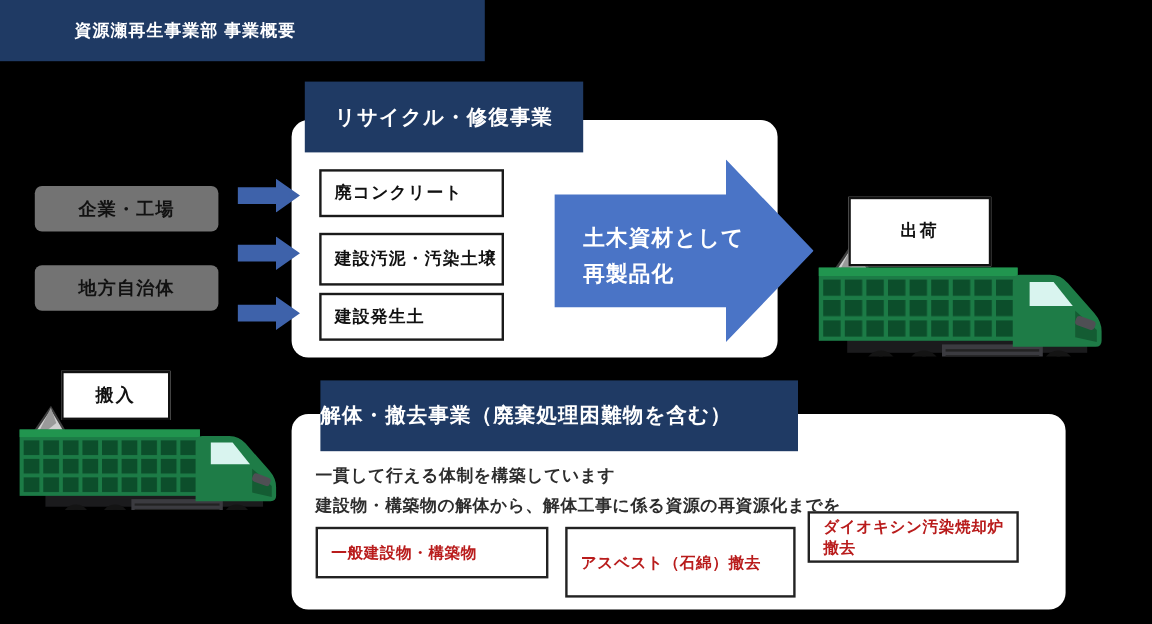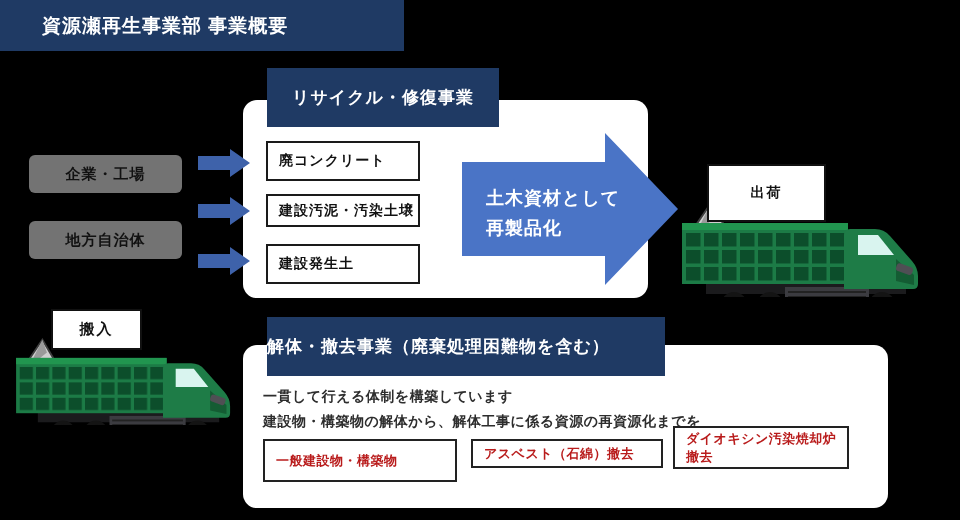--- a/index.html
+++ b/index.html
@@ -10,42 +10,42 @@
   .panel{background:#fff;border-radius:14px;}
   .whitebox{background:#737373;border-radius:6px;display:flex;align-items:center;justify-content:center;
             color:#111;font-weight:bold;font-size:15px;letter-spacing:1px;}
   .matbox{background:#fff;border:2px solid #1a1a1a;display:flex;align-items:center;
           color:#111;font-weight:bold;font-size:14px;letter-spacing:1px;padding-left:11px;box-sizing:border-box;}
   .itembox{background:#fff;border:2px solid #222;display:flex;align-items:center;
            color:#b91c1c;font-weight:bold;font-size:13px;letter-spacing:0.5px;padding-left:11px;box-sizing:border-box;}
   .trucklabel{background:#fff;border:2px solid #111;display:flex;align-items:center;justify-content:center;
               color:#111;font-weight:bold;letter-spacing:2px;box-sizing:border-box;z-index:5;}
   #title-box{left:0;top:0;width:404px;height:51px;display:flex;align-items:center;}
-  #title-box span{padding-left:42px;font-size:19px;}
-  #recycle-header{left:267px;top:68px;width:232px;height:59px;display:flex;align-items:center;justify-content:center;font-size:17px;z-index:3;}
+  #title-box span{padding-left:62px;font-size:14px;}
+  #recycle-header{left:254px;top:68px;width:232px;height:59px;display:flex;align-items:center;justify-content:center;font-size:17px;z-index:3;}
   #demolition-header{left:267px;top:317px;width:398px;height:59px;display:flex;align-items:center;justify-content:flex-start;font-size:17px;z-index:3;}
   #panel1{left:243px;top:100px;width:405px;height:198px;z-index:1;}
   #panel2{left:243px;top:345px;width:645px;height:163px;z-index:1;}
   #src1{left:29px;top:155px;width:153px;height:38px;}
   #src2{left:29px;top:221px;width:153px;height:38px;}
   .smallarrow{left:198px;width:52px;height:28px;z-index:2;}
   #mat1{left:266px;top:141px;width:154px;height:40px;z-index:2;}
-  #mat2{left:266px;top:194px;width:154px;height:33px;z-index:2;}
+  #mat2{left:266px;top:194px;width:154px;height:44px;z-index:2;}
   #mat3{left:266px;top:244px;width:154px;height:40px;z-index:2;}
   #bigarrow{left:462px;top:133px;width:216px;height:152px;z-index:2;}
   #bigarrow-text{left:486px;top:183px;width:160px;color:#fff;font-weight:bold;font-size:18px;
                  line-height:30px;letter-spacing:1px;z-index:3;}
   #truck-right{left:682px;top:179px;width:238px;height:118px;z-index:2;}
   #truck-left{left:16px;top:318px;width:216px;height:107px;z-index:2;}
   #ship-label{left:707px;top:164px;width:119px;height:58px;font-size:14px;}
   #carryin-label{left:51px;top:309px;width:91px;height:41px;font-size:15px;}
   #desc{left:263px;top:384px;width:590px;color:#2d2d2d;font-weight:bold;font-size:14px;
         line-height:25px;letter-spacing:0.5px;z-index:2;}
   #item1{left:263px;top:439px;width:194px;height:43px;z-index:2;}
-  #item2{left:471px;top:439px;width:192px;height:29px;z-index:2;}
+  #item2{left:471px;top:439px;width:192px;height:59px;z-index:2;}
   #item3{left:673px;top:426px;width:176px;height:43px;z-index:2;}
 </style>
 </head>
 <body>
 
 <svg width="0" height="0" style="position:absolute">
   <defs>
     <pattern id="bedgrid" x="4" y="10" width="18" height="17" patternUnits="userSpaceOnUse">
       <rect width="18" height="17" fill="#1c7b46"></rect>
       <rect x="0" y="0" width="14.5" height="13.5" fill="#0c4e2b"></rect>

